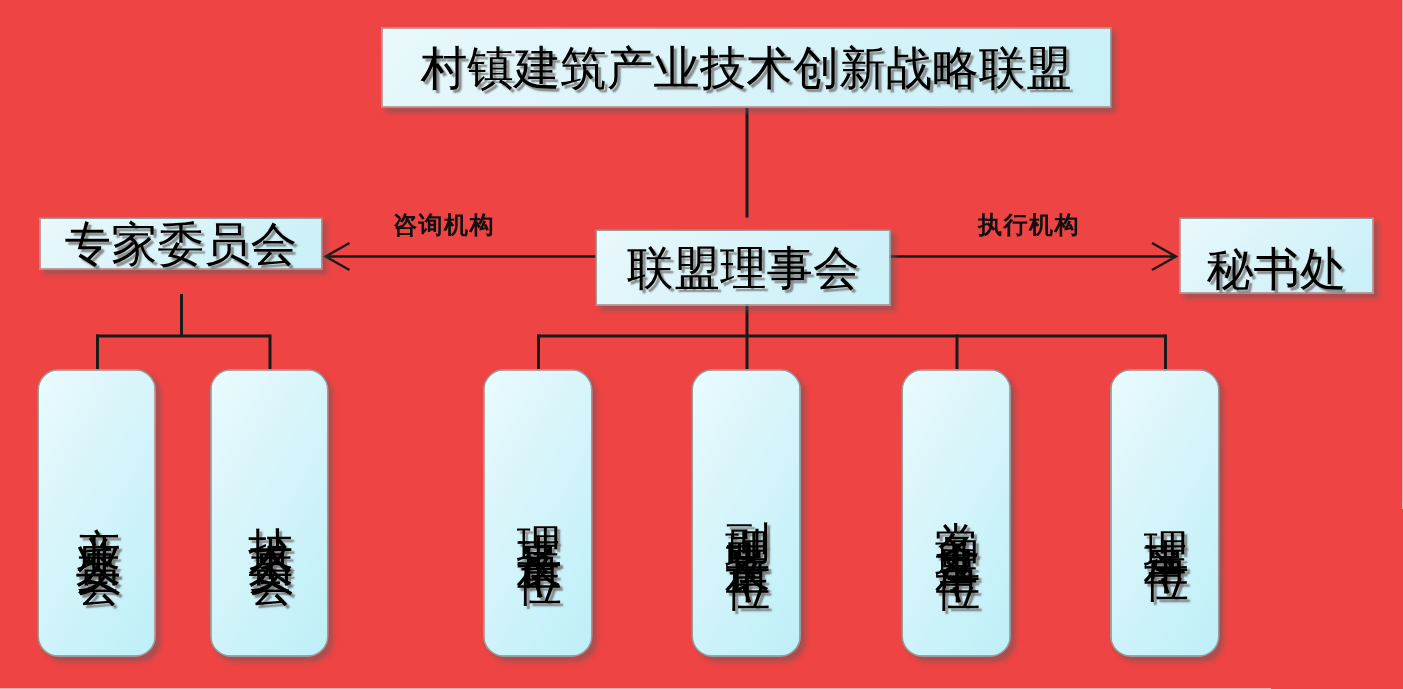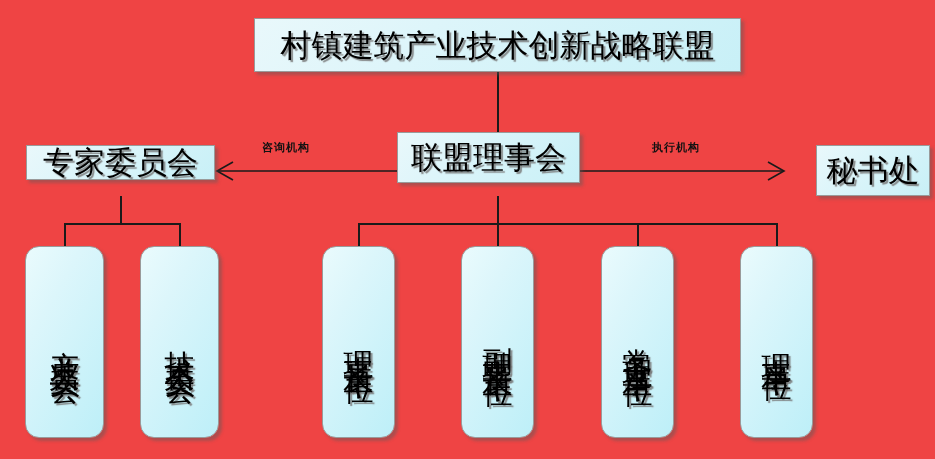--- a/index.html
+++ b/index.html
@@ -51,21 +51,21 @@
   .line{position:absolute;background:#1a1a1a;z-index:1;}
   .vline{width:1.6px;}
   .hline{height:1.6px;}
 
   .conn{position:absolute;z-index:2;}
   .conn svg{display:block;overflow:visible;}
 
   .edge-label{
     position:absolute;
     font-family:Liberation Sans, sans-serif;
-    font-size:11px;
+    font-size:16px;
     font-weight:700;
     color:#111;
     letter-spacing:1px;
     white-space:nowrap;
     z-index:5;
   }
 </style>
 </head>
 <body>
 
@@ -74,25 +74,25 @@
   <div class="box rect" style="left:254px;top:18px;width:487px;height:54px;">
     <span>村镇建筑产业技术创新战略联盟</span>
   </div>
 
   <div class="line vline" style="left:497px;top:72px;width:1.6px;height:73px;"></div>
 
   <div class="box rect" style="left:26px;top:145px;width:189px;height:35px;">
     <span>专家委员会</span>
   </div>
 
-  <div class="box rect" style="left:397px;top:132px;width:183px;height:51px;">
+  <div class="box rect" style="left:397px;top:153px;width:197px;height:51px;">
     <span>联盟理事会</span>
   </div>
 
-  <div class="box rect" style="left:816px;top:145px;width:114px;height:51px;">
+  <div class="box rect" style="left:786px;top:145px;width:130px;height:51px;align-items:flex-end;">
     <span>秘书处</span>
   </div>
 
   <div class="conn" style="left:215px;top:158px;width:182px;height:24px;">
     <svg width="182" height="24" viewBox="0 0 182 24">
       <line x1="182" y1="13" x2="3" y2="13" stroke="#1a1a1a" stroke-width="1.6"></line>
       <polyline points="18,4 2,13 18,22" fill="none" stroke="#1a1a1a" stroke-width="1.6"></polyline>
     </svg>
   </div>
   <div class="edge-label" style="left:262px;top:140px;">咨询机构</div>

